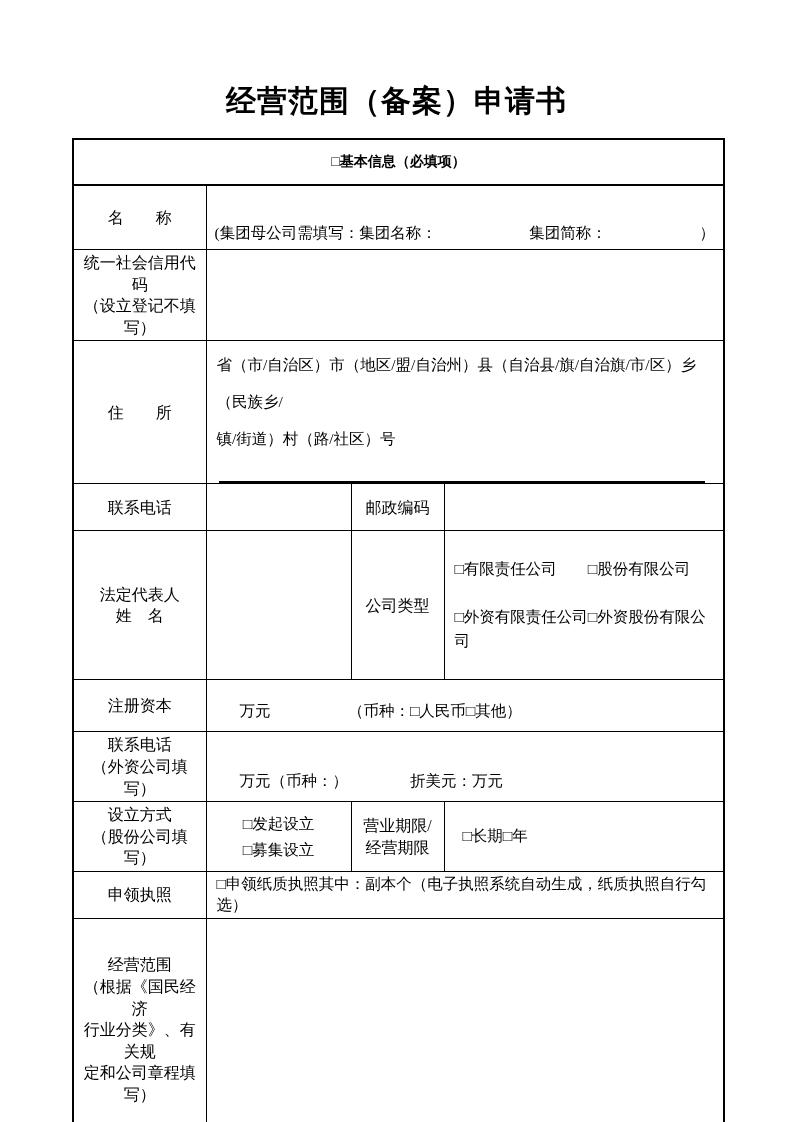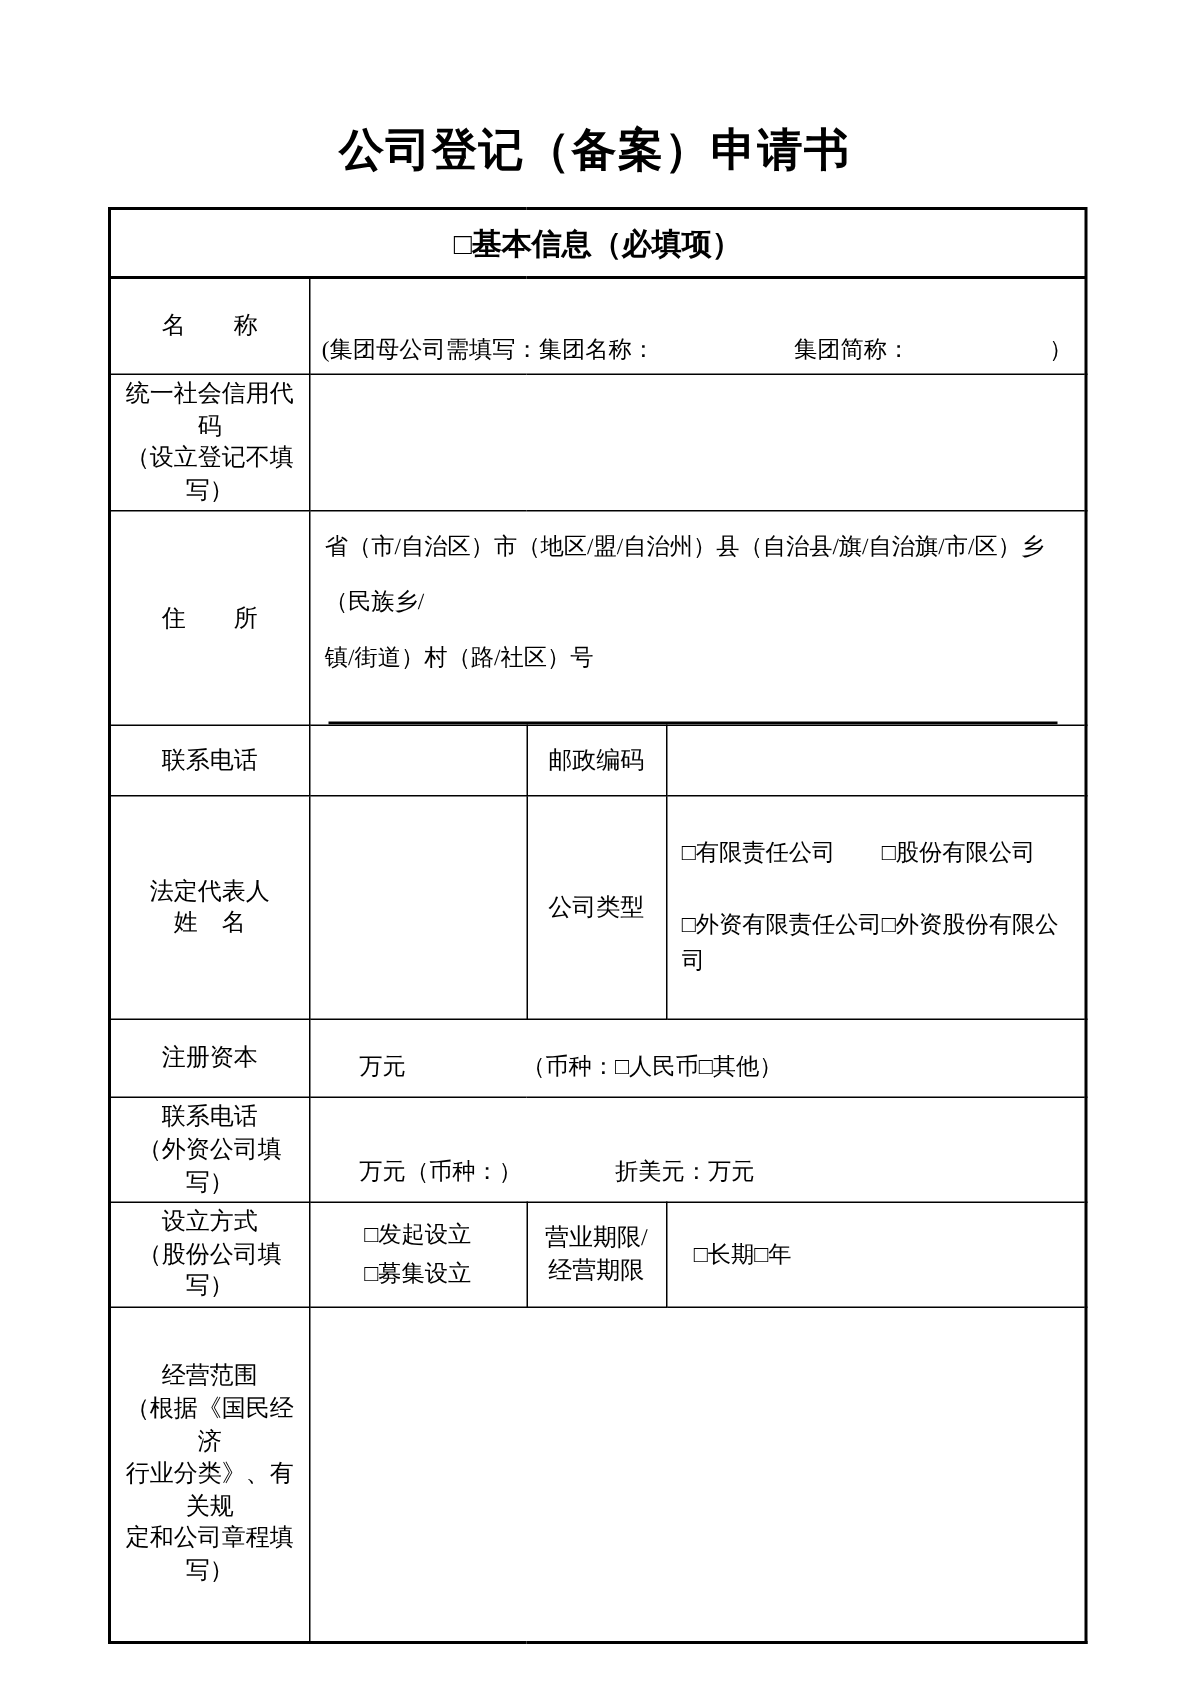--- a/index.html
+++ b/index.html
@@ -32,21 +32,21 @@
     font-size:15.5px;
     vertical-align:middle;
     padding:2px 6px;
     overflow:hidden;
   }
   tr.section-row td {
     border-top:2px solid #000;
     border-bottom:2px solid #000;
     font-family:"Liberation Sans", sans-serif;
     font-weight:bold;
-    font-size:20px;
+    font-size:14px;
     text-align:center;
     height:40px;
   }
   td.label {
     text-align:center;
     white-space:pre-line;
     line-height:1.35;
     font-size:16px;
     padding:2px 4px;
   }
@@ -76,21 +76,21 @@
   td.method-options { text-align:center; line-height:26px; white-space:pre-line; }
   td.term-options { padding-left:18px; }
 
   td.scope-cell { vertical-align:bottom; padding:0 6px 10px 10px; }
 </style>
 </head>
 <body>
 
 <div class="page">
 
-  <div class="doc-title">公司登记（备案）申请书</div>
+  <div class="doc-title">经营范围（备案）申请书</div>
 
   <table class="form">
     <colgroup>
       <col style="width:133px">
         <col style="width:145px">
         <col style="width:93px">
         <col style="width:280px">
     </colgroup>
 
     <tbody>
@@ -158,20 +158,24 @@
     <tr class="r-method">
       <td class="label">设立方式
 （股份公司填写）</td>
       <td class="method-options">□发起设立
 □募集设立</td>
       <td class="label">营业期限/
 经营期限</td>
       <td class="term-options">□长期□年</td>
     </tr>
 
+    <tr class="r-license">
+      <td class="label">申领执照</td>
+      <td colspan="3" class="license-cell">□申领纸质执照其中：副本个（电子执照系统自动生成，纸质执照自行勾选）</td>
+    </tr>
 
     <tr class="r-scope">
       <td class="label">经营范围
 （根据《国民经济
 行业分类》、有关规
 定和公司章程填
 写）</td>
       <td colspan="3" class="scope-cell">
         
       </td>

